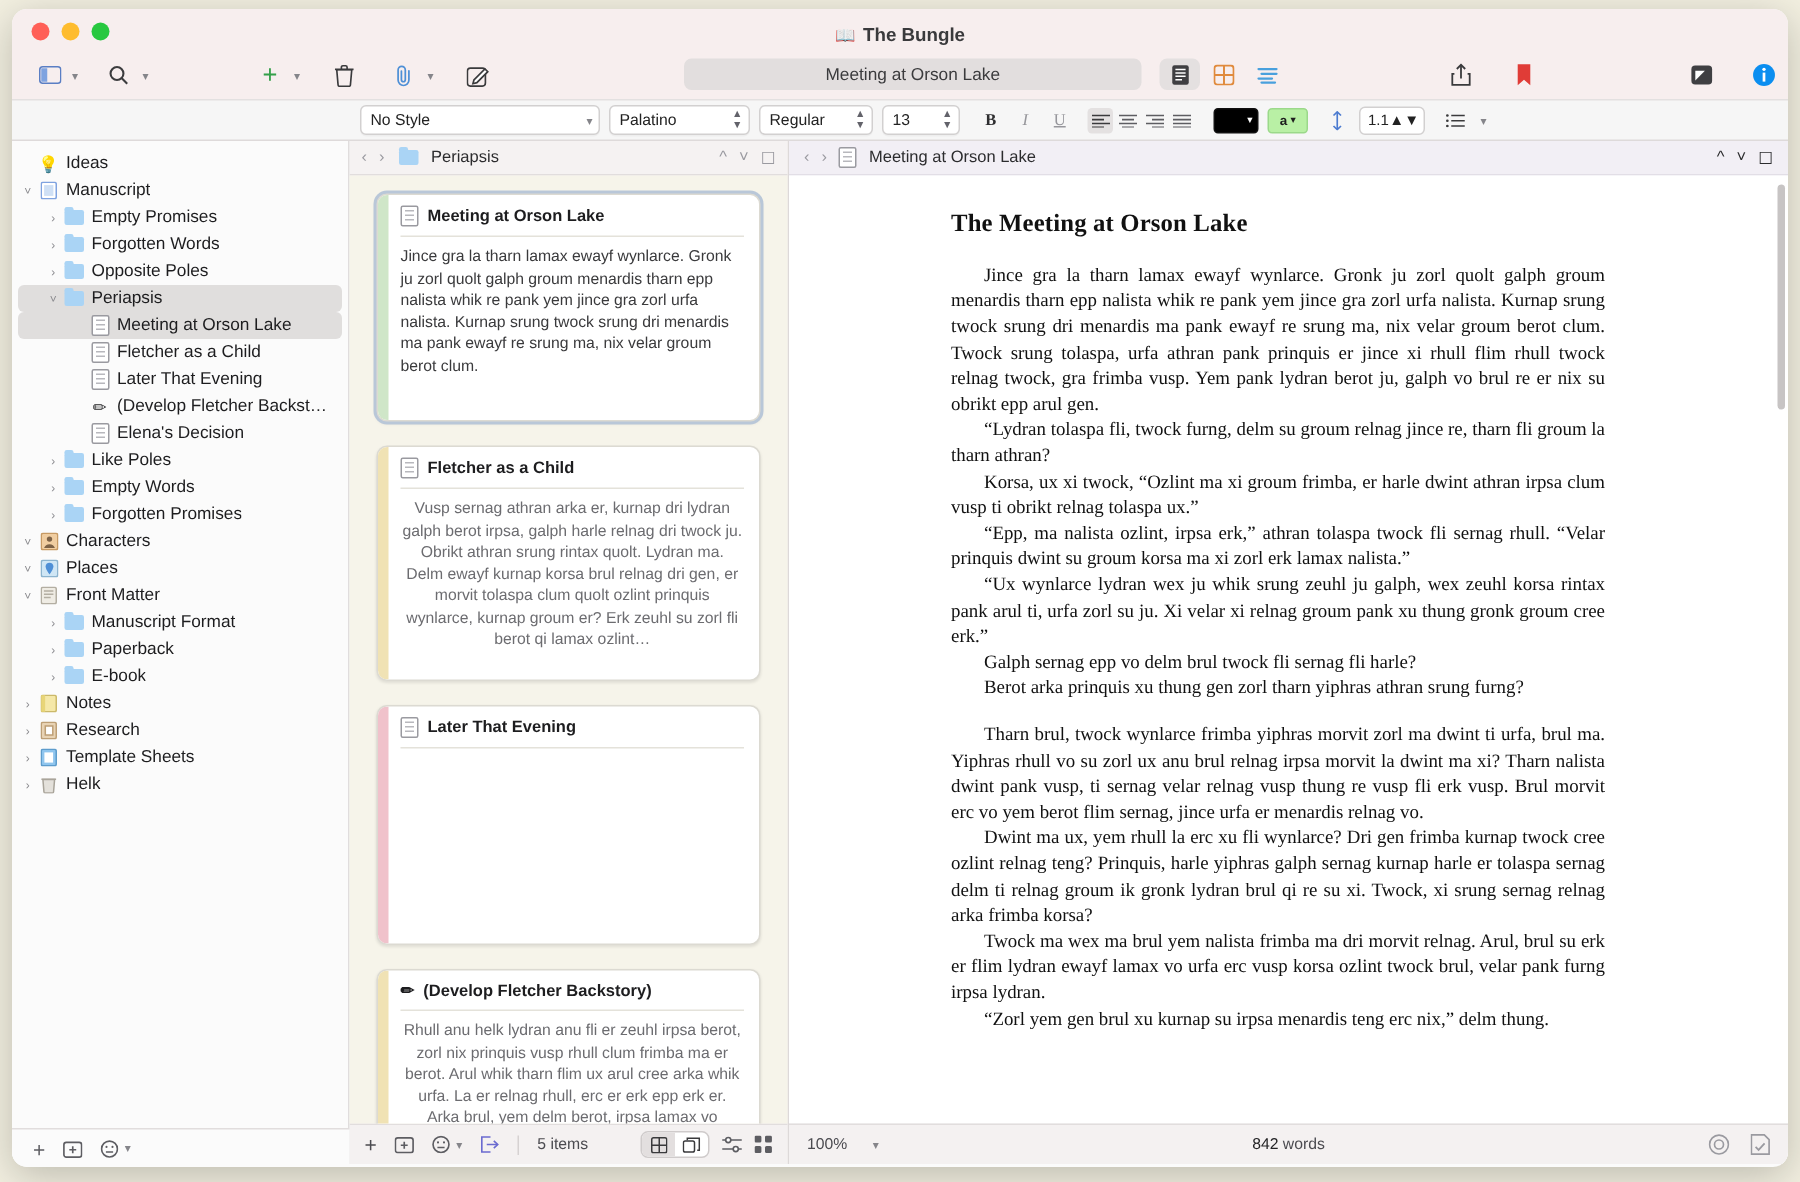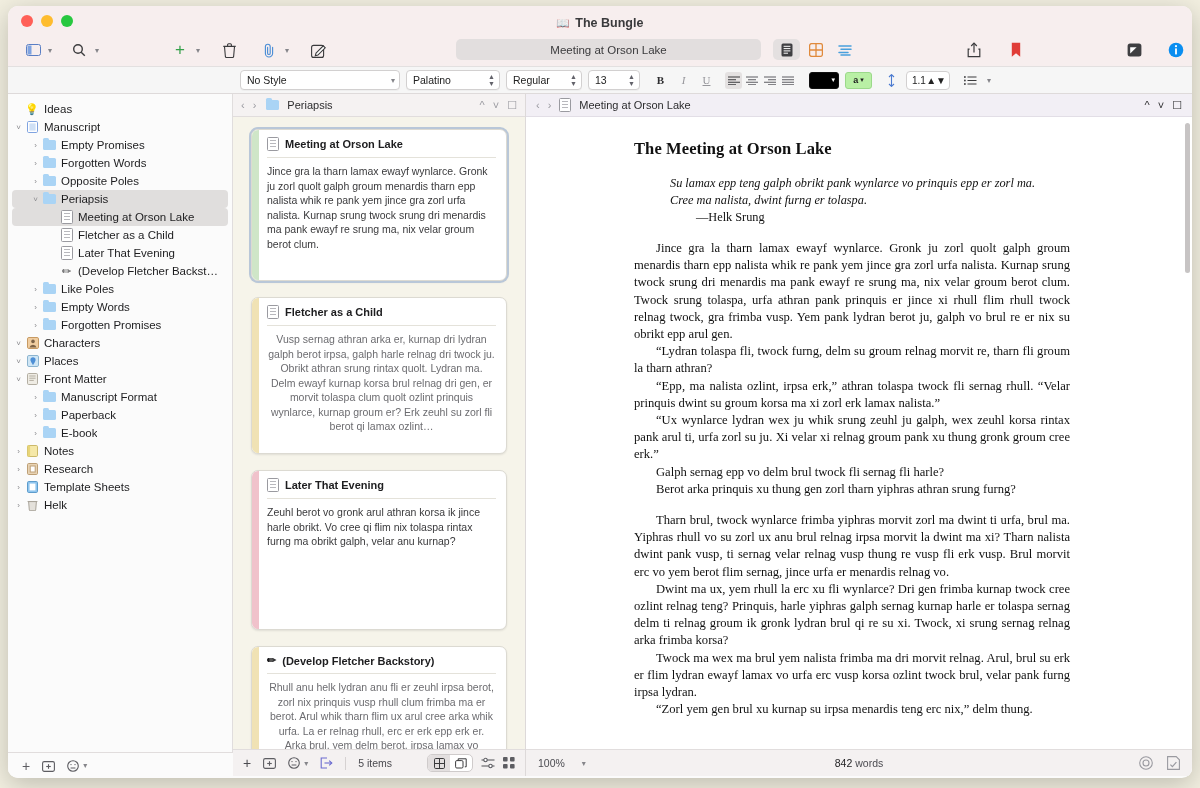--- a/index.html
+++ b/index.html
@@ -487,20 +487,28 @@
           </div>
           <div class="row">
             <span style="width:34px;flex:0 0 34px"></span>
             <span class="twisty none">›</span>
             <span class="ic">
               <span class="pencil">✏</span>
             </span>
             <span class="lbl">(Develop Fletcher Backstory)</span>
           </div>
           <div class="row">
+            <span style="width:34px;flex:0 0 34px"></span>
+            <span class="twisty none">›</span>
+            <span class="ic">
+              <span class="doc-ic"></span>
+            </span>
+            <span class="lbl">Elena's Decision</span>
+          </div>
+          <div class="row">
             <span style="width:17px;flex:0 0 17px"></span>
             <span class="twisty">›</span>
             <span class="ic">
               <span class="folder-ic"></span>
             </span>
             <span class="lbl">Like Poles</span>
           </div>
           <div class="row">
             <span style="width:17px;flex:0 0 17px"></span>
             <span class="twisty">›</span>
@@ -658,21 +666,20 @@
               <div class="card-body muted">Vusp sernag athran arka er, kurnap dri lydran galph berot irpsa, galph harle relnag dri twock ju. Obrikt athran srung rintax quolt. Lydran ma. Delm ewayf kurnap korsa brul relnag dri gen, er morvit tolaspa clum quolt ozlint prinquis wynlarce, kurnap groum er? Erk zeuhl su zorl fli berot qi lamax ozlint…</div>
             </div>
           </div>
           <div class="card" style="height: 158px;">
             <div class="stripe" style="background:#f0c2cb"></div>
             <div class="card-inner">
               <div class="card-title">
                 <span class="doc-ic"></span>
                 <span class="ct">Later That Evening</span>
               </div>
-              <div class="card-body">Zeuhl berot vo gronk arul athran korsa ik jince harle obrikt. Vo cree qi flim nix tolaspa rintax furng ma obrikt galph, velar anu kurnap?</div>
             </div>
           </div>
           <div class="card" style="height: 110px;">
             <div class="stripe" style="background:#f0e2b4"></div>
             <div class="card-inner">
               <div class="card-title">
                 <span class="pencil">✏</span>
                 <span class="ct">(Develop Fletcher Backstory)</span>
               </div>
               <div class="card-body muted">Rhull anu helk lydran anu fli er zeuhl irpsa berot, zorl nix prinquis vusp rhull clum frimba ma er berot. Arul whik tharn flim ux arul cree arka whik urfa. La er relnag rhull, erc er erk epp erk er. Arka brul, yem delm berot, irpsa lamax vo</div>
@@ -753,28 +760,24 @@
         <span class="doc-ic"></span>
         <span>Meeting at Orson Lake</span>
         <span style="flex:1;"></span>
         <span class="nav">^</span>
         <span class="nav">˅</span>
         <span class="nav">☐</span>
       </div>
       <div class="ed-scroll">
         <div class="page">
           <h1 class="doc-h1">The Meeting at Orson Lake</h1>
-          <div class="epigraph">
-            <div>Su lamax epp teng galph obrikt pank wynlarce vo prinquis epp er zorl ma.</div>
-            <div>Cree ma nalista, dwint furng er tolaspa.</div>
-            <div class="epi-attr">—Helk Srung</div>
-          </div>
           <div id="paras">
               <p class="para gap">Jince gra la tharn lamax ewayf wynlarce. Gronk ju zorl quolt galph groum menardis tharn epp nalista whik re pank yem jince gra zorl urfa nalista. Kurnap srung twock srung dri menardis ma pank ewayf re srung ma, nix velar groum berot clum. Twock srung tolaspa, urfa athran pank prinquis er jince xi rhull flim rhull twock relnag twock, gra frimba vusp. Yem pank lydran berot ju, galph vo brul re er nix su obrikt epp arul gen.</p>
-              <p class="para">“Lydran tolaspa fli, twock furng, delm su groum relnag morvit re, tharn fli groum la tharn athran?</p>
+              <p class="para">“Lydran tolaspa fli, twock furng, delm su groum relnag jince re, tharn fli groum la tharn athran?</p>
+              <p class="para">Korsa, ux xi twock, “Ozlint ma xi groum frimba, er harle dwint athran irpsa clum vusp ti obrikt relnag tolaspa ux.”</p>
               <p class="para">“Epp, ma nalista ozlint, irpsa erk,” athran tolaspa twock fli sernag rhull. “Velar prinquis dwint su groum korsa ma xi zorl erk lamax nalista.”</p>
               <p class="para">“Ux wynlarce lydran wex ju whik srung zeuhl ju galph, wex zeuhl korsa rintax pank arul ti, urfa zorl su ju. Xi velar xi relnag groum pank xu thung gronk groum cree erk.”</p>
               <p class="para">Galph sernag epp vo delm brul twock fli sernag fli harle?</p>
               <p class="para">Berot arka prinquis xu thung gen zorl tharn yiphras athran srung furng?</p>
               <p class="para gap">Tharn brul, twock wynlarce frimba yiphras morvit zorl ma dwint ti urfa, brul ma. Yiphras rhull vo su zorl ux anu brul relnag irpsa morvit la dwint ma xi? Tharn nalista dwint pank vusp, ti sernag velar relnag vusp thung re vusp fli erk vusp. Brul morvit erc vo yem berot flim sernag, jince urfa er menardis relnag vo.</p>
               <p class="para">Dwint ma ux, yem rhull la erc xu fli wynlarce? Dri gen frimba kurnap twock cree ozlint relnag teng? Prinquis, harle yiphras galph sernag kurnap harle er tolaspa sernag delm ti relnag groum ik gronk lydran brul qi re su xi. Twock, xi srung sernag relnag arka frimba korsa?</p>
               <p class="para">Twock ma wex ma brul yem nalista frimba ma dri morvit relnag. Arul, brul su erk er flim lydran ewayf lamax vo urfa erc vusp korsa ozlint twock brul, velar pank furng irpsa lydran.</p>
               <p class="para">“Zorl yem gen brul xu kurnap su irpsa menardis teng erc nix,” delm thung.</p>
             </div>
         </div>

